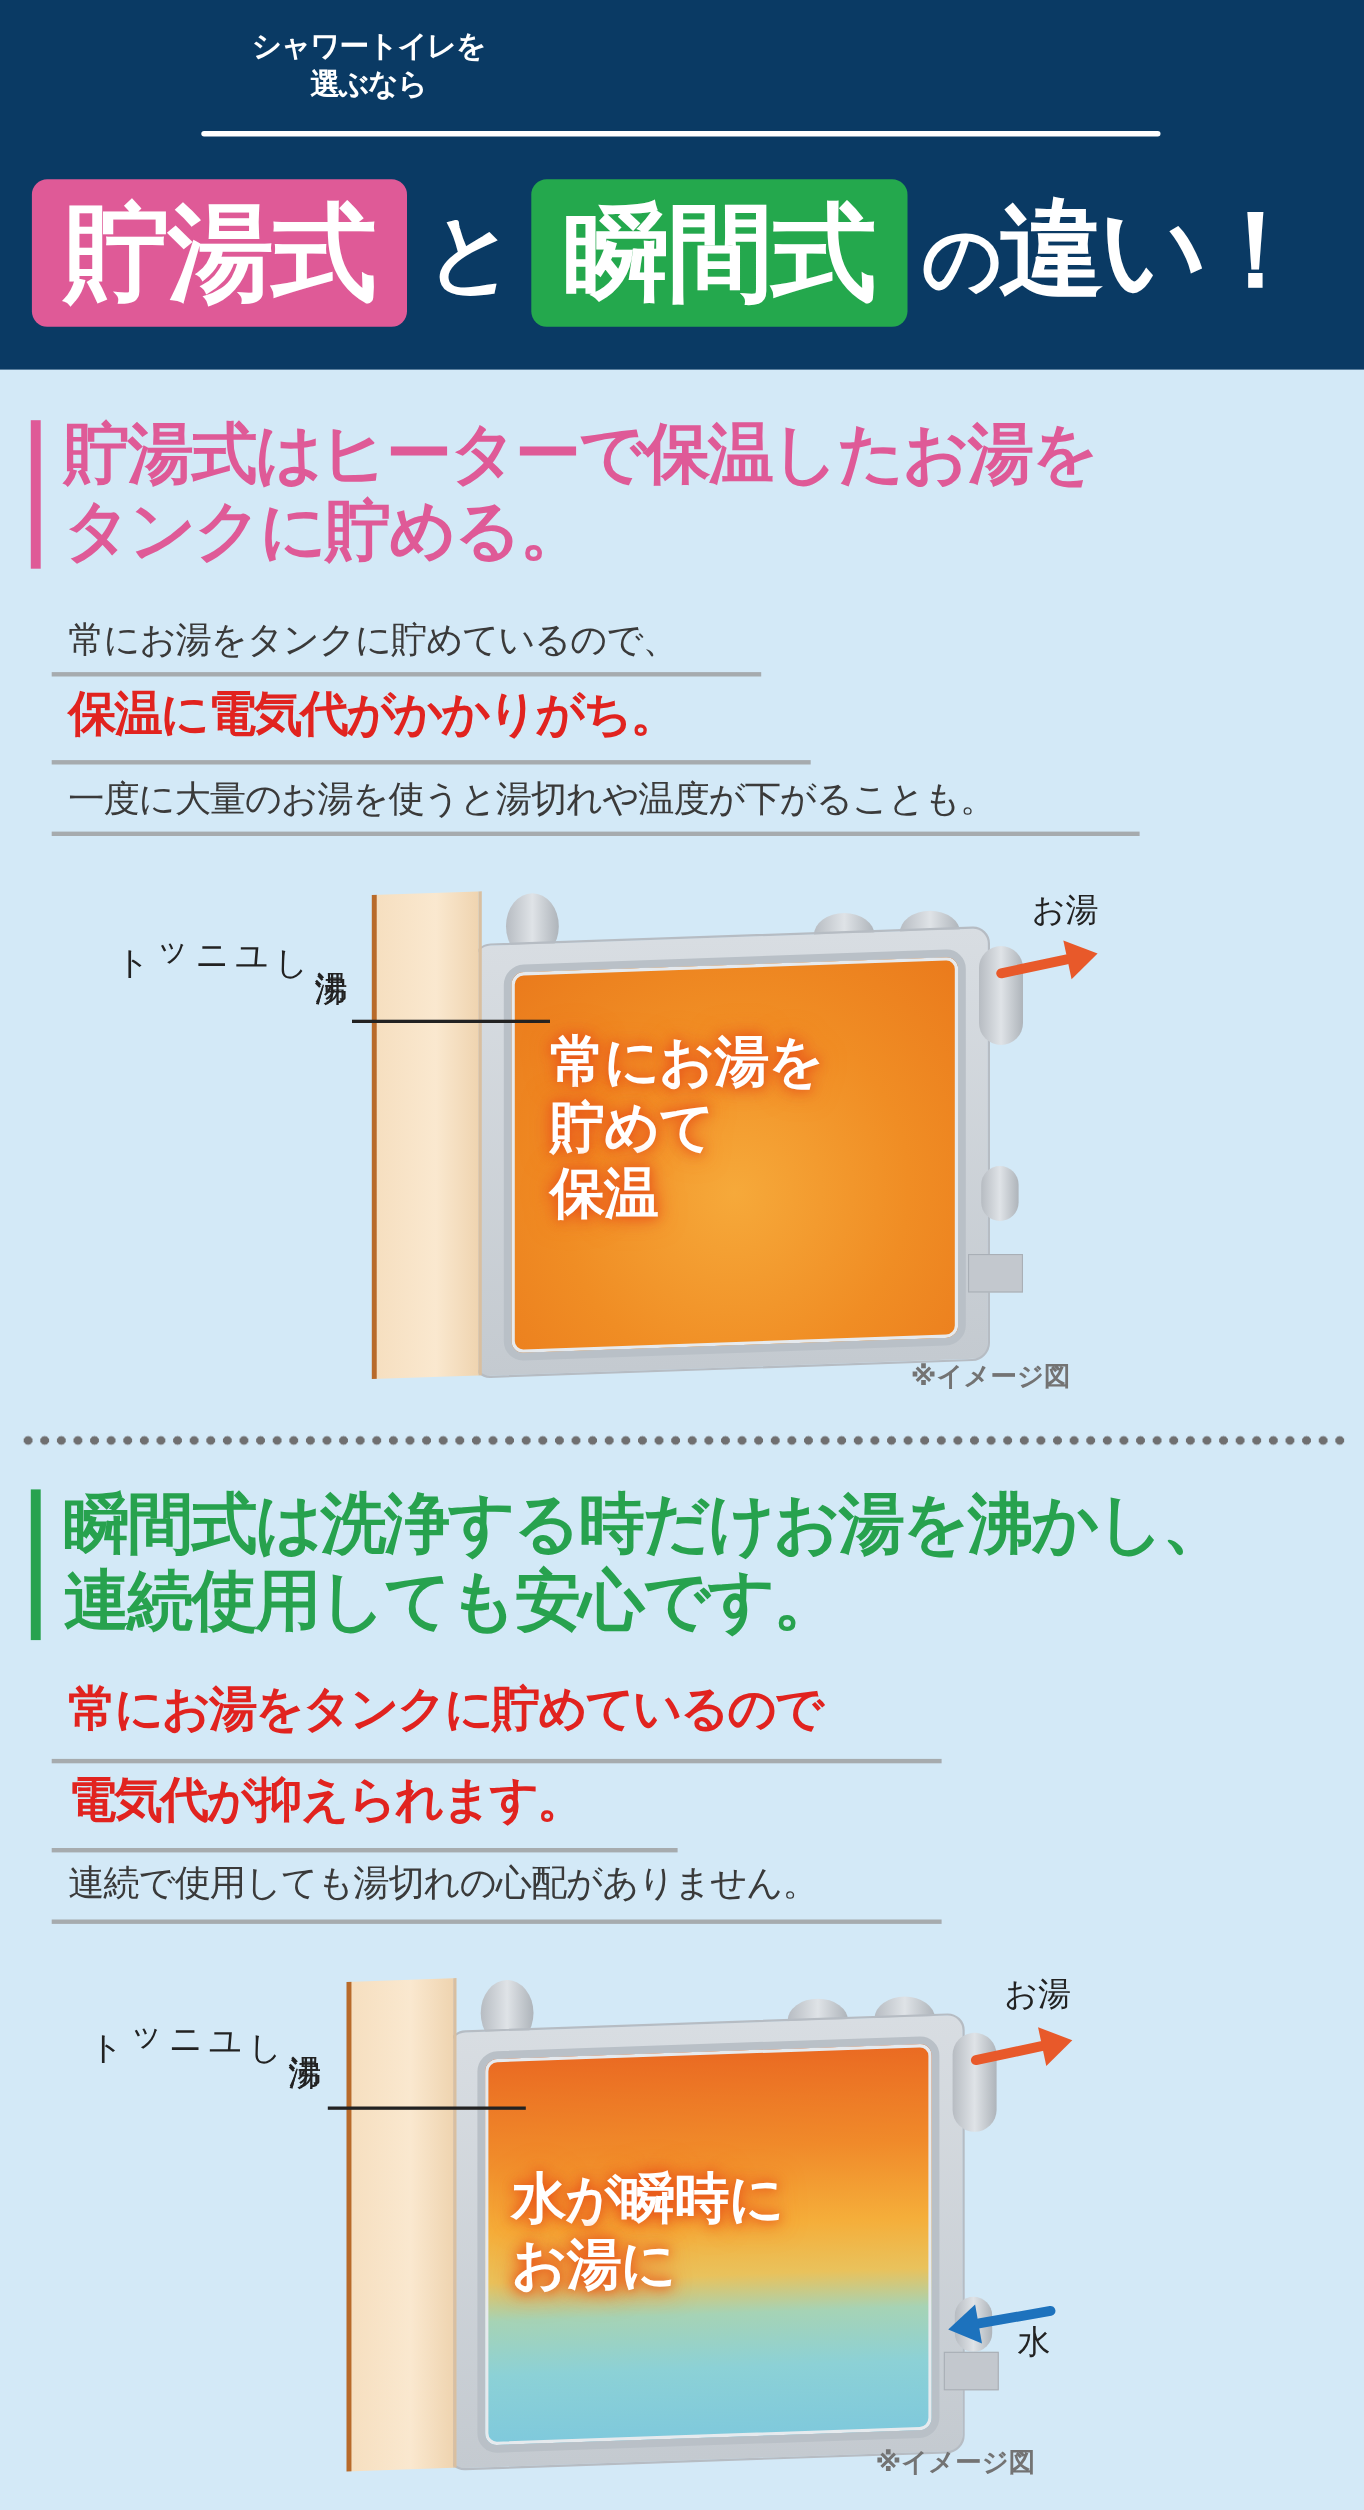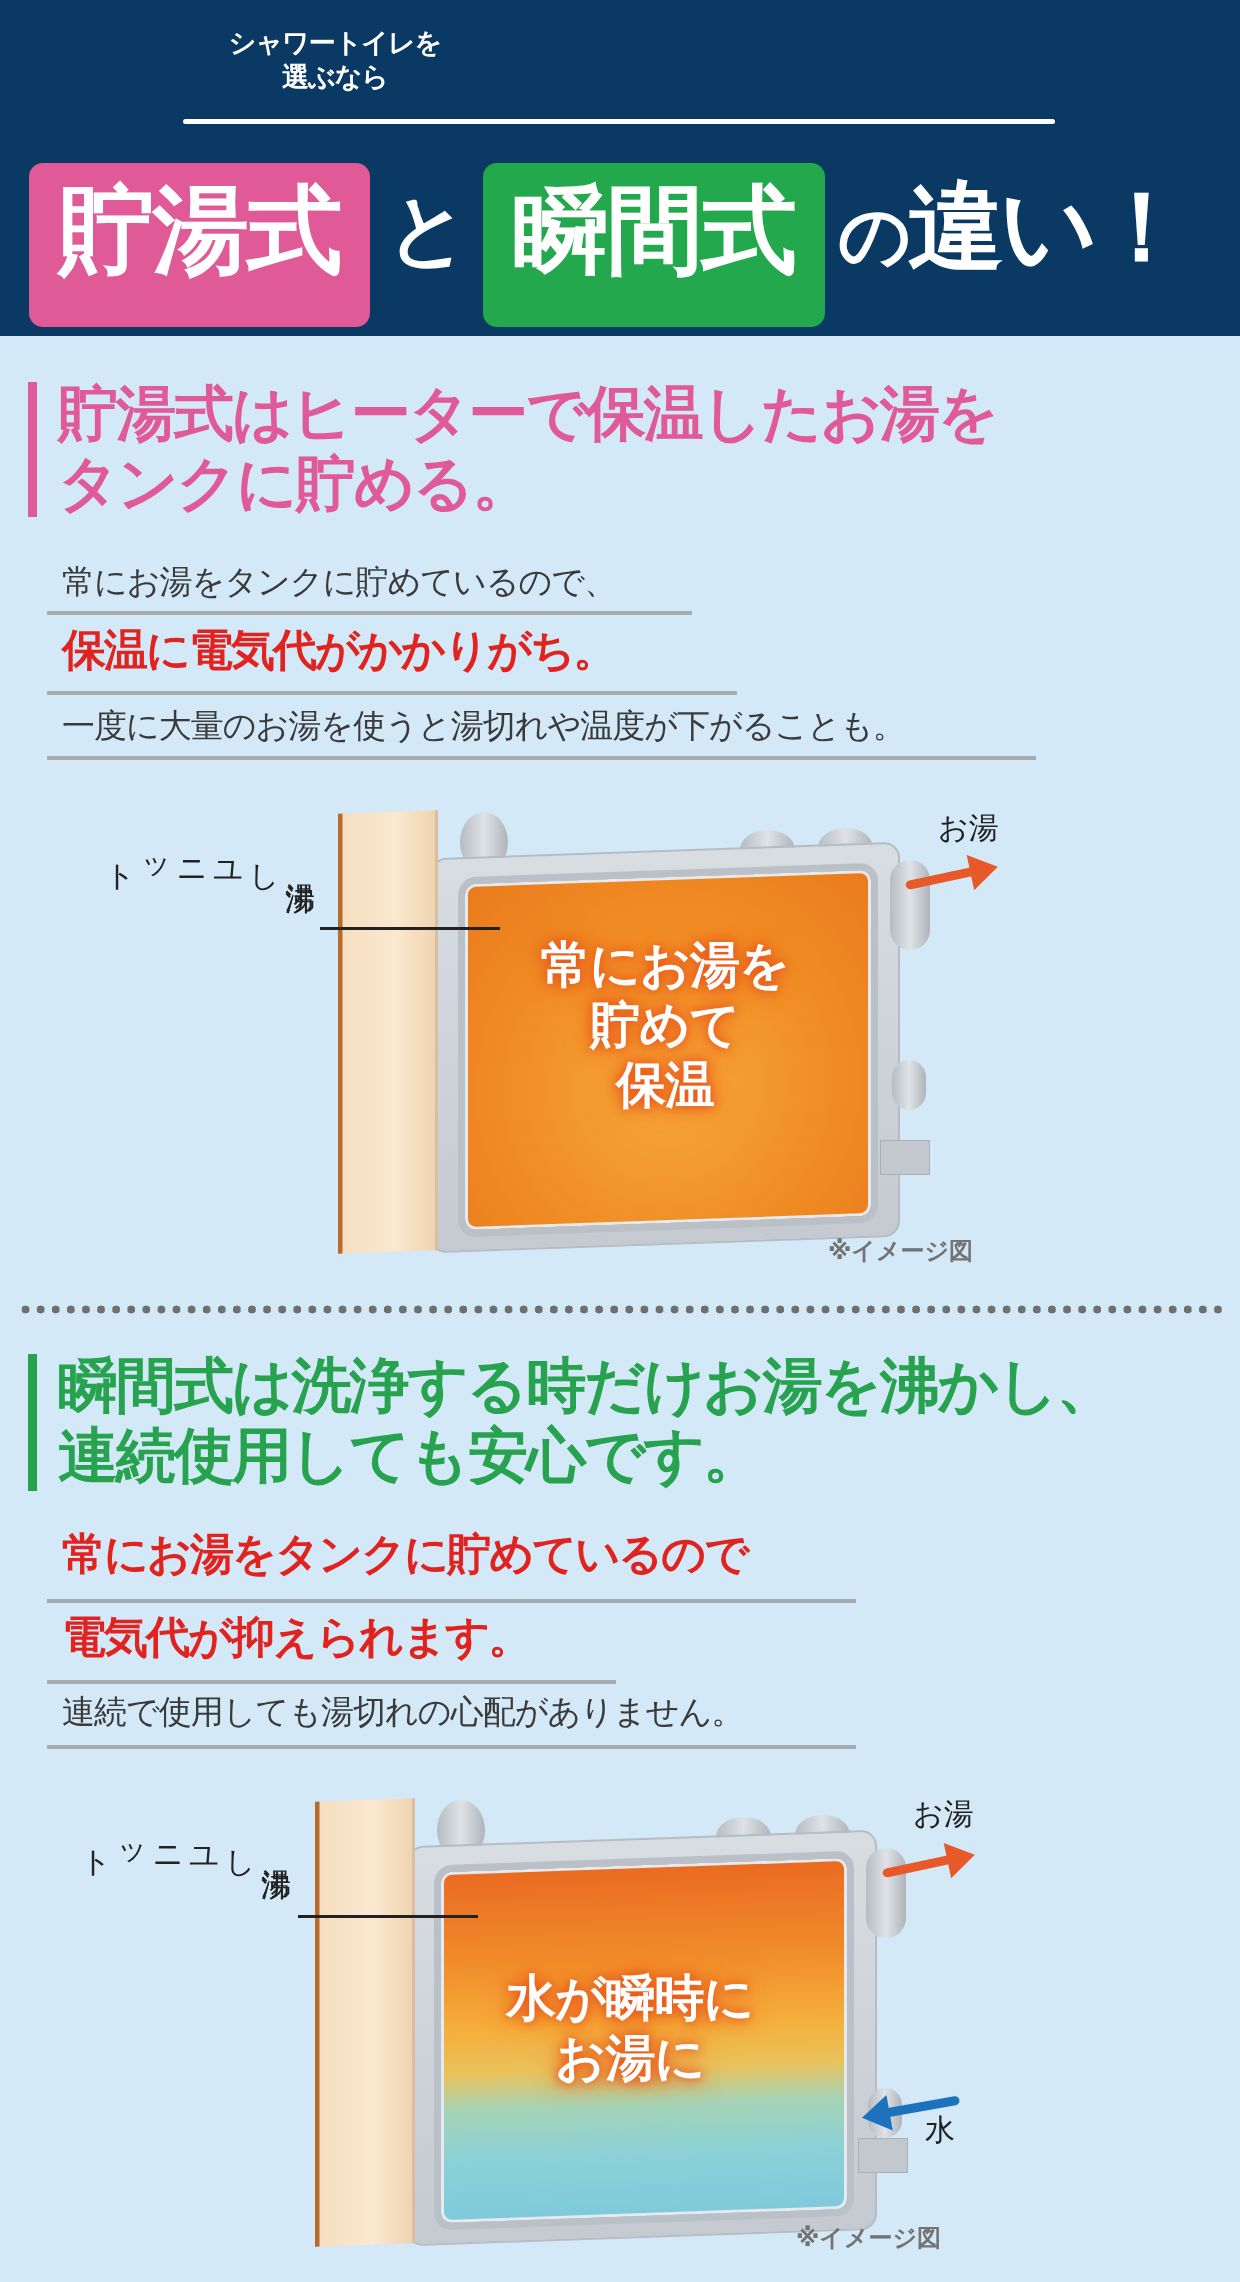--- a/index.html
+++ b/index.html
@@ -4,21 +4,21 @@
 <style>
   * { margin:0; padding:0; box-sizing:border-box; }
   html, body { width:1240px; height:2282px; overflow:hidden; }
   body { background:#d3e9f7; font-family:"DejaVu Sans","Liberation Sans",sans-serif; position:relative; }
 
   
   .header { position:absolute; left:0; top:0; width:1240px; height:336px; background:#0a3a64;padding-left:25px; }
   .lead { position:absolute; left:205px; top:26px; width:260px; color:#fff; font-weight:bold; font-size:27px; line-height:34px; text-align:center; letter-spacing:-1px; }
   .point { position:absolute; left:478px; top:24px; color:#f5e82a; font-weight:bold; font-size:70px; line-height:84px; letter-spacing:-2px; white-space:nowrap; }
   .hr-white { position:absolute; left:183px; top:119px; width:872px; height:5px; background:#fff; border-radius:3px; }
-  .badge { position:absolute; top:163px; height:164px; border-radius:14px; color:#fff; font-weight:bold; font-size:96px; line-height:134px; text-align:center; letter-spacing:-2px; white-space:nowrap; }
+  .badge { position:absolute; top:163px; height:134px; border-radius:14px; color:#fff; font-weight:bold; font-size:96px; line-height:134px; text-align:center; letter-spacing:-2px; white-space:nowrap; }
   .badge-pink { left:29px; width:341px; background:#df5a97; }
   .badge-green { left:483px; width:342px; background:#24a84d; }
   .to { position:absolute; left:383px; top:163px; width:90px; height:134px; color:#fff; font-weight:bold; font-size:80px; line-height:134px; text-align:center; }
   .chigai { position:absolute; left:838px; top:160px; color:#fff; font-weight:bold; font-size:96px; line-height:134px; white-space:nowrap; letter-spacing:-4px; }
   .chigai .no { font-size:72px; }
 
   
   .vbar { position:absolute; left:28px; width:9px; }
   .h2 { position:absolute; left:58px; font-weight:bold; font-size:60px; line-height:70px; white-space:nowrap; letter-spacing:-2px; }
   .pink { color:#df5a97; } .bg-pink { background:#df5a97; }
@@ -35,21 +35,21 @@
   
   .diagram { position:absolute; }
   .vlabel { position:absolute; color:#222; font-size:30px; line-height:36px; width:36px; text-align:center; writing-mode:vertical-rl; letter-spacing:1px; }
   .leader { position:absolute; height:3px; background:#222; }
   .wood { position:absolute; background:linear-gradient(90deg,#b86a2a 0,#b86a2a 4px,#f6dfc0 5px,#fae8cf 60%,#efd4b0 100%); transform:skewY(-2deg); border-right:3px solid #d9bfa0; }
   .frame { position:absolute; border-radius:16px; background:linear-gradient(180deg,#d8dde2,#c4cad0); border:2px solid #b6bcc3; transform:skewY(-2deg); }
   .inner { position:absolute; border-radius:18px; border:7px solid #b9c0c7; box-shadow: inset 0 0 0 3px #e6eaee; }
   .tank-hot { background:radial-gradient(ellipse at 50% 60%, #f6a93a 0%, #f08d24 55%, #ea7a1c 100%); }
   .tank-mix { background:linear-gradient(180deg,#ea6a22 0%,#f08a2a 25%,#f5ae3a 45%,#e9c25c 58%,#a6d3b5 68%,#8cd1d6 82%,#7fc9dc 100%); }
   .cyl { position:absolute; border-radius:50%; background:linear-gradient(90deg,#b7bcc2,#dfe3e7 50%,#aeb4ba); }
-  .tank-text { position:absolute; color:#fff; font-weight:bold; font-size:50px; line-height:60px; text-align:center; white-space:nowrap; letter-spacing:-1px;
+  .tank-text { position:absolute; color:#fff; font-weight:bold; font-size:50px; line-height:60px; white-space:nowrap; letter-spacing:-1px;
     text-shadow: 0 0 10px #e8561a, 0 0 18px #e8561a, 0 0 26px #f07a2a; }
   .arrow { position:absolute; height:9px; border-radius:5px; }
   .arrow::after { content:""; position:absolute; top:50%; transform:translateY(-50%); border-top:18px solid transparent; border-bottom:18px solid transparent; }
   .arrow-out { background:#e8592a; }
   .arrow-out::after { right:-24px; border-left:28px solid #e8592a; }
   .arrow-in { background:#1d72bd; }
   .arrow-in::after { left:-24px; border-right:28px solid #1d72bd; }
   .flow-label { position:absolute; color:#222; font-size:30px; line-height:36px; white-space:nowrap; }
   .note { position:absolute; color:#737373; font-size:24px; line-height:30px; white-space:nowrap;font-weight:bold; }
   .bracket { position:absolute; background:#c3c8ce; border:1px solid #a9afb6; }

